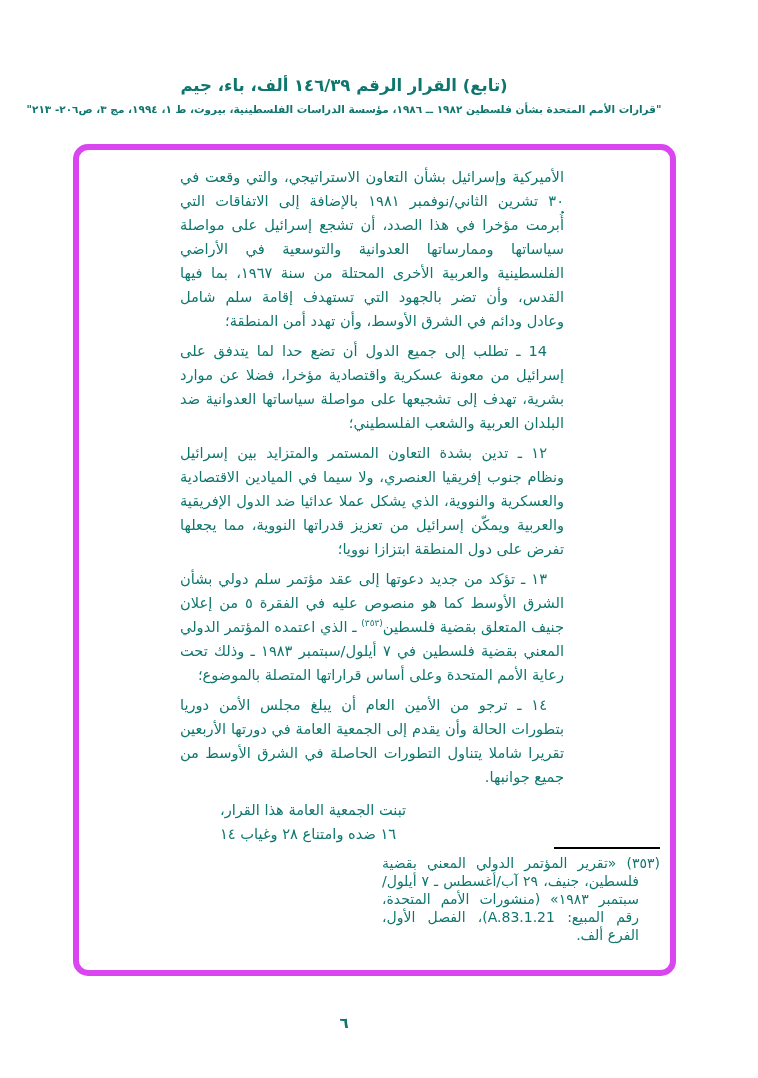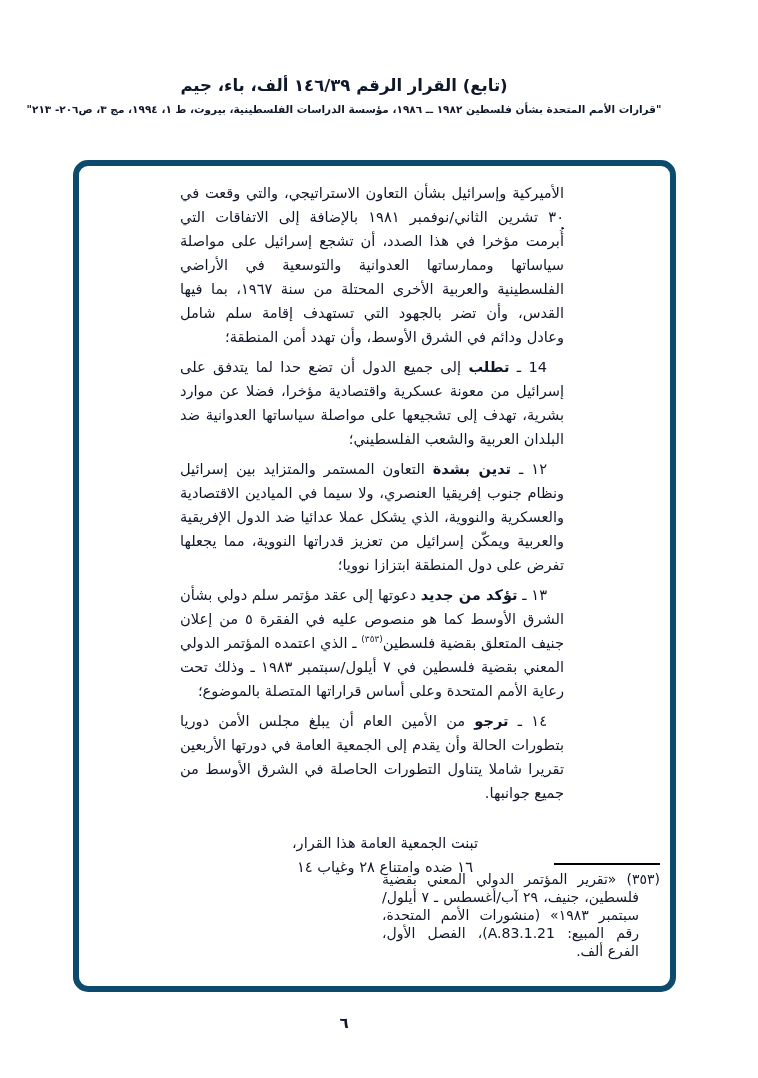--- a/index.html
+++ b/index.html
@@ -2,21 +2,21 @@
 <html lang="ar"><head>
 <meta charset="utf-8">
 <style>
   html, body { margin: 0; padding: 0; background: #ffffff; }
   .page {
     position: relative;
     width: 688px;
     height: 1078px;
     background: #ffffff;
     font-family: "DejaVu Sans", sans-serif;
-    color: #0f172a;
+    color: #0f766e;
     overflow: hidden;
   }
   
   .header {
     position: absolute;
     top: 76px; left: 0; right: 0;
     text-align: center;
     direction: rtl;
   }
   .title {
@@ -25,47 +25,47 @@
     letter-spacing: 0.2px;
   }
   .subtitle {
     font-size: 10.5px;
     font-weight: bold;
     margin-top: 8px;
   }
   
   .green-box {
     position: absolute;
-    left: 73px; top: 160px;
+    left: 73px; top: 144px;
     width: 591px; height: 820px;
-    border: 6px solid #0c4a6e;
+    border: 6px solid #d946ef;
     border-radius: 15px;
     background: #ffffff;
   }
   
   .content {
     position: absolute;
     top: 15px; right: 106px;
     width: 384px;
     direction: rtl;
     text-align: justify;
     font-size: 14.6px;
     line-height: 24px;
   }
   .content p { margin: 0; }
   p.numbered { margin-top: 6px; text-indent: 17px; }
-  .lead { font-weight: bold; }
+  .lead { font-weight: normal; }
   sup.ref {
     font-size: 9px;
     line-height: 0;
     vertical-align: super;
   }
   .closing {
-    margin-top: 26px;
-    text-align: center;
+    margin-top: 9px;
+    text-align: left;
     padding-left: 40px;
     padding-right: 14px;
   }
   .closing div { line-height: 24px; }
   
   .footnote {
     position: absolute;
     right: 10px; bottom: 26px;
     width: 278px;
     direction: rtl;

